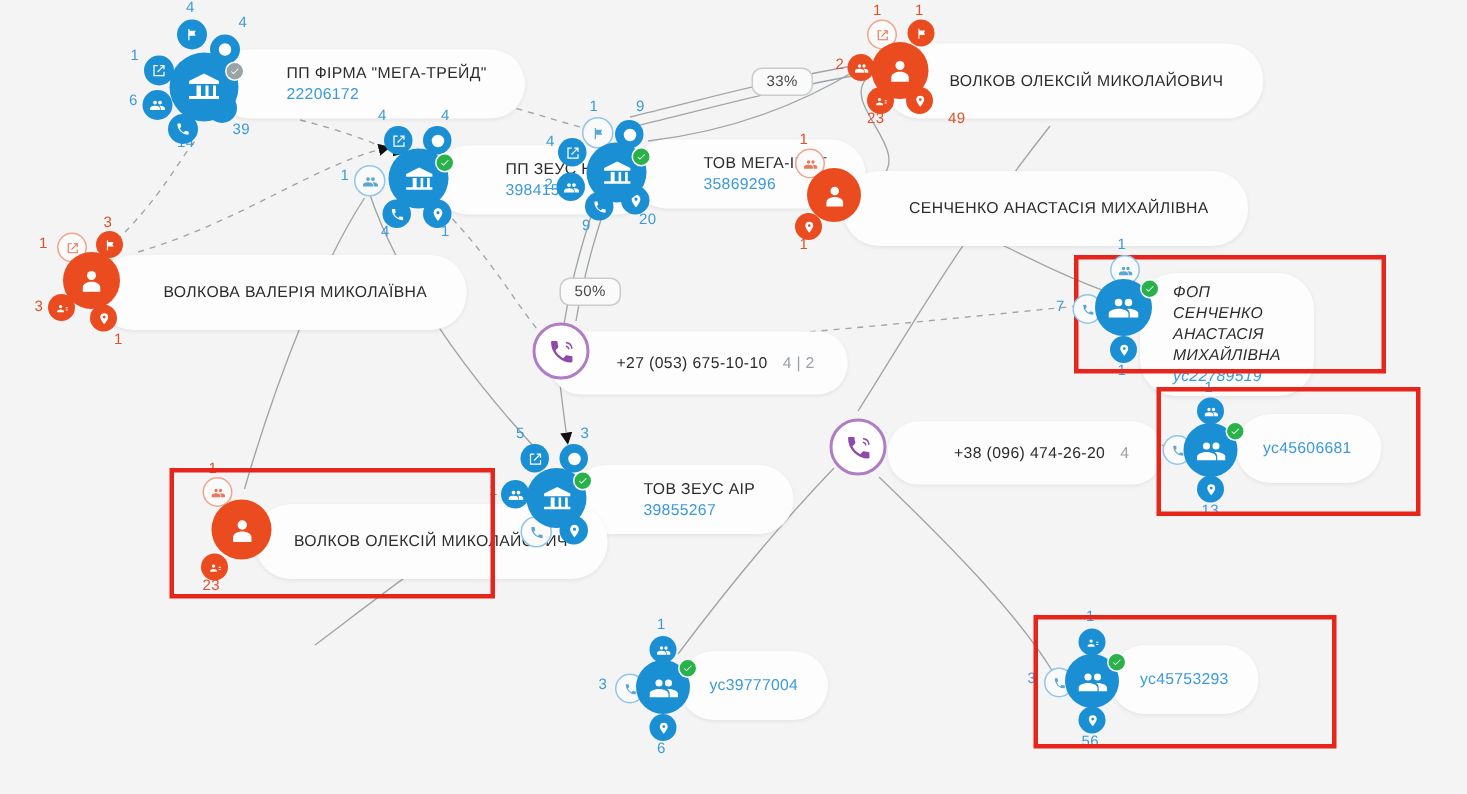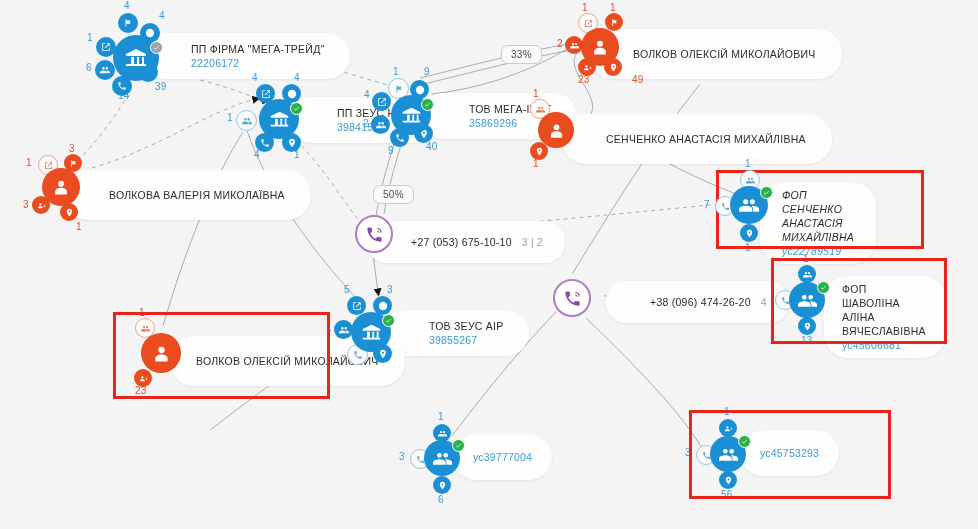--- a/index.html
+++ b/index.html
@@ -299,21 +299,21 @@
       <svg width="10" height="10" viewBox="0 0 24 24" fill="#fff">
           <path d="M6.6 10.8a15 15 0 006.6 6.6l2.2-2.2c.3-.3.7-.4 1-.2 1.2.4 2.4.6 3.6.6.6 0 1 .4 1 1V20c0 .6-.4 1-1 1A17 17 0 013 4c0-.6.4-1 1-1h3.5c.6 0 1 .4 1 1 0 1.3.2 2.5.6 3.6.1.3 0 .7-.2 1z"></path>
         </svg>
     </div>
     <div class="cnt" style="left:388px;top:145px;">9</div>
     <div class="sat blue" style="left:414px;top:124px;width:19px;height:19px;">
       <svg width="10" height="10" viewBox="0 0 24 24" fill="#fff">
           <path d="M12 2a7 7 0 00-7 7c0 5.3 7 13 7 13s7-7.7 7-13a7 7 0 00-7-7zm0 9.5A2.5 2.5 0 1112 6.5a2.5 2.5 0 010 5z"></path>
         </svg>
     </div>
-    <div class="cnt" style="left:426px;top:141px;">40</div>
+    <div class="cnt" style="left:426px;top:141px;">20</div>
   </div>
 
   <div class="node">
     <div class="pill" style="left:381px;top:310px;">
       <div class="txt">
         <span class="title">ТОВ ЗЕУС АІР</span>
         <span class="sub">39855267</span>
       </div>
     </div>
     <div class="hub blue" style="left:351px;top:312px;width:40px;height:40px;">
@@ -525,21 +525,20 @@
       <svg width="9" height="9" viewBox="0 0 24 24" fill="#fff">
           <path d="M12 2a7 7 0 00-7 7c0 5.3 7 13 7 13s7-7.7 7-13a7 7 0 00-7-7zm0 9.5A2.5 2.5 0 1112 6.5a2.5 2.5 0 010 5z"></path>
         </svg>
     </div>
     <div class="cnt" style="left:745px;top:242px;">1</div>
   </div>
 
   <div class="node">
     <div class="pill" style="left:824px;top:276px;padding:6px 20px 6px 18px;">
       <div class="txt">
-        <span class="title" style="white-space:normal;max-width:104px;">ФОП ШАВОЛІНА АЛІНА ВЯЧЕСЛАВІВНА</span>
         <span class="sub">ус45606681</span>
       </div>
     </div>
     <div class="hub blue" style="left:789px;top:282px;width:36px;height:36px;">
       <svg width="19" height="19" viewBox="0 0 24 24" fill="#fff">
           <path d="M16 11a3 3 0 100-6 3 3 0 000 6zm-8 0a3 3 0 100-6 3 3 0 000 6zm0 2c-2.7 0-8 1.3-8 4v3h16v-3c0-2.7-5.3-4-8-4zm8 0c-.3 0-.7 0-1.1.1 1.3 1 2.1 2.2 2.1 3.9v3h7v-3c0-2.7-5.3-4-8-4z"></path>
         </svg>
     </div>
     <div class="badge" style="left:817px;top:281px;">
       <svg width="7" height="7" viewBox="0 0 24 24" fill="#fff">
@@ -635,33 +634,33 @@
           <path d="M12 2a7 7 0 00-7 7c0 5.3 7 13 7 13s7-7.7 7-13a7 7 0 00-7-7zm0 9.5A2.5 2.5 0 1112 6.5a2.5 2.5 0 010 5z"></path>
         </svg>
     </div>
     <div class="cnt" style="left:721px;top:489px;">56</div>
   </div>
 
   <div class="node">
     <div class="pill phone" style="left:367px;top:221px;">
       <div class="pill-row">
         <span class="title">+27 (053) 675-10-10</span>
-        <span class="meta">3 | 2</span>
+        <span class="meta">4 | 2</span>
       </div>
     </div>
     <div class="hub purple" style="left:355px;top:215px;width:34px;height:34px;">
       <svg width="19" height="19" viewBox="0 0 24 24" fill="#8e4aa8">
           <path d="M6.6 10.8a15 15 0 006.6 6.6l2.2-2.2c.3-.3.7-.4 1-.2 1.2.4 2.4.6 3.6.6.6 0 1 .4 1 1V20c0 .6-.4 1-1 1A17 17 0 013 4c0-.6.4-1 1-1h3.5c.6 0 1 .4 1 1 0 1.3.2 2.5.6 3.6.1.3 0 .7-.2 1z"></path>
           <path d="M16 4.5c2.5.3 4.2 2 4.5 4.5M16 7.6c1 .2 1.7.9 1.9 1.9" stroke="#8e4aa8" stroke-width="1.3" fill="none" stroke-linecap="round"></path>
         </svg>
     </div>
   </div>
 
   <div class="node">
-    <div class="pill phone" style="left:606px;top:281px;justify-content:center;">
+    <div class="pill phone" style="left:592px;top:281px;justify-content:center;">
       <div class="pill-row">
         <span class="title">+38 (096) 474-26-20</span>
         <span class="meta">4</span>
       </div>
     </div>
     <div class="hub purple" style="left:553px;top:279px;width:34px;height:34px;">
       <svg width="19" height="19" viewBox="0 0 24 24" fill="#8e4aa8">
           <path d="M6.6 10.8a15 15 0 006.6 6.6l2.2-2.2c.3-.3.7-.4 1-.2 1.2.4 2.4.6 3.6.6.6 0 1 .4 1 1V20c0 .6-.4 1-1 1A17 17 0 013 4c0-.6.4-1 1-1h3.5c.6 0 1 .4 1 1 0 1.3.2 2.5.6 3.6.1.3 0 .7-.2 1z"></path>
           <path d="M16 4.5c2.5.3 4.2 2 4.5 4.5M16 7.6c1 .2 1.7.9 1.9 1.9" stroke="#8e4aa8" stroke-width="1.3" fill="none" stroke-linecap="round"></path>
         </svg>

